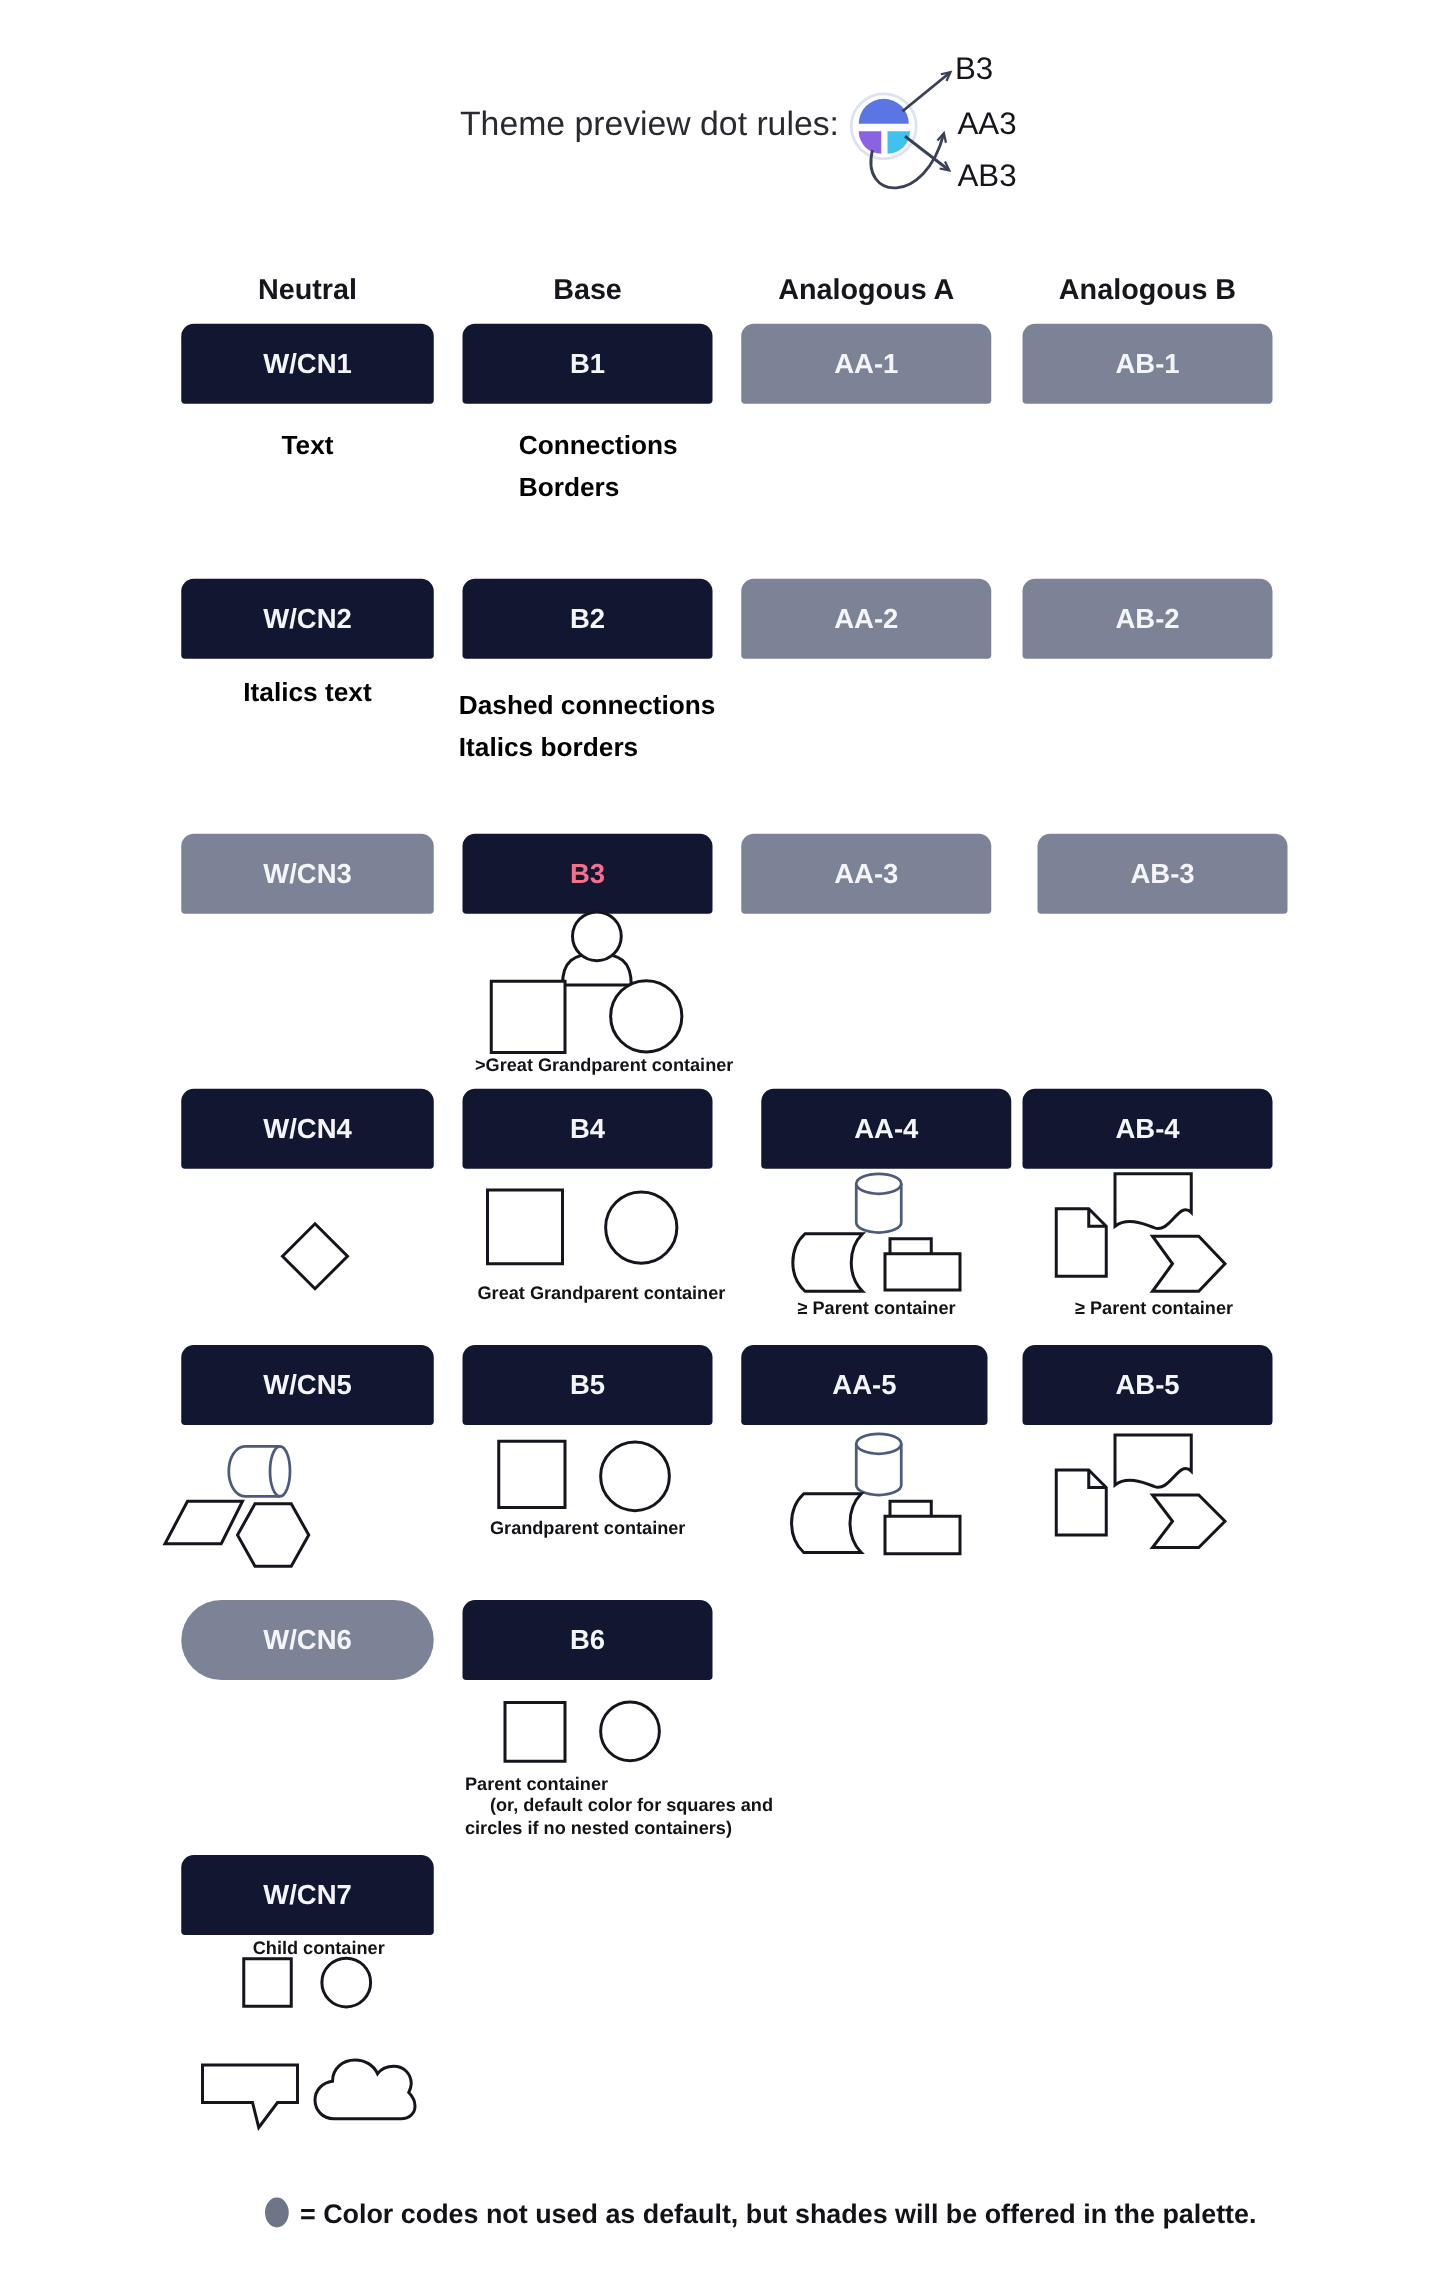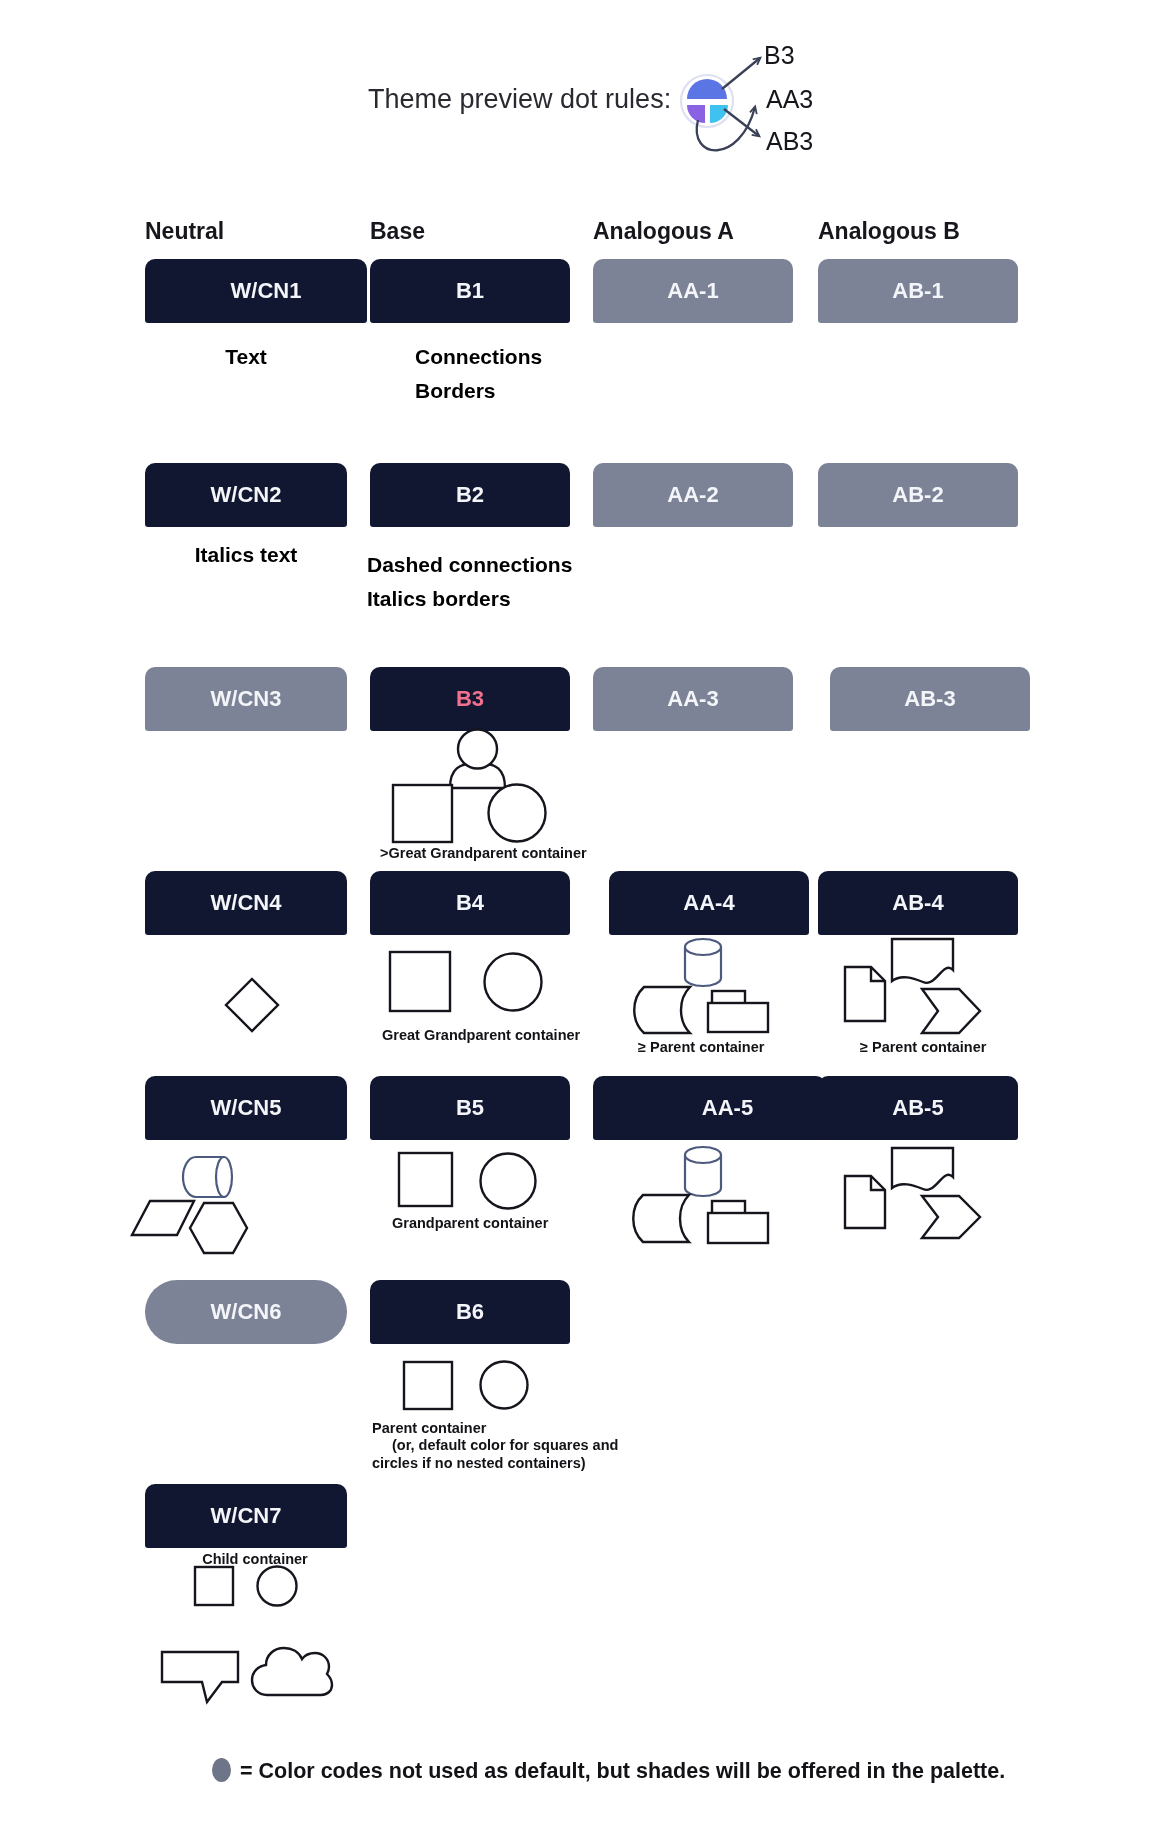--- a/index.html
+++ b/index.html
@@ -2,21 +2,21 @@
 <html><head>
 <meta charset="utf-8">
 <style>
   html,body{margin:0;padding:0;background:#ffffff;}
   body{font-family:"Liberation Sans","DejaVu Sans",sans-serif;}
   #canvas{position:relative;width:1164px;height:1822px;background:#ffffff;overflow:hidden;}
 
   .title{position:absolute;font-size:27px;font-weight:500;color:#2a2930;}
   .dot-label{position:absolute;font-size:25px;font-weight:400;color:#15151b;}
 
-  .hdr{position:absolute;width:202px;text-align:left;font-size:23px;font-weight:700;color:#16161d;}
+  .hdr{position:absolute;width:202px;text-align:center;font-size:23px;font-weight:700;color:#16161d;}
 
   .swatch{position:absolute;width:202px;height:64px;border-radius:10px 10px 3px 3px;
           display:flex;align-items:center;justify-content:center;
           font-size:22px;font-weight:700;color:#f3f5f9;}
   .swatch.dark{background:#111631;}
   .swatch.gray{background:#7d8396;}
   .swatch.pink{color:#f4708f;}
 
   .note-lg{position:absolute;font-size:21px;font-weight:700;color:#000000;line-height:34px;}
   .note-sm{position:absolute;font-size:14.5px;font-weight:700;color:#121217;line-height:17.5px;white-space:nowrap;}
@@ -53,21 +53,21 @@
   </svg>
   <div class="dot-label" style="left:764px;top:41px;">B3</div>
   <div class="dot-label" style="left:766px;top:85px;">AA3</div>
   <div class="dot-label" style="left:766px;top:127px;">AB3</div>
 
   <div class="hdr" style="left:145px;top:218px;">Neutral</div>
   <div class="hdr" style="left:370px;top:218px;width:200px;">Base</div>
   <div class="hdr" style="left:593px;top:218px;width:200px;">Analogous A</div>
   <div class="hdr" style="left:818px;top:218px;width:200px;">Analogous B</div>
 
-  <div class="swatch dark" style="left:145px;top:259px;padding-left:20px;">W/CN1</div>
+  <div class="swatch dark" style="left:145px;top:259px;">W/CN1</div>
   <div class="swatch dark" style="left:370px;top:259px;width:200px;">B1</div>
   <div class="swatch gray" style="left:593px;top:259px;width:200px;">AA-1</div>
   <div class="swatch gray" style="left:818px;top:259px;width:200px;">AB-1</div>
 
   <div class="note-lg center" style="left:145px;top:340px;width:202px;">Text</div>
   <div class="note-lg" style="left:415px;top:340px;">Connections</div>
   <div class="note-lg" style="left:415px;top:374px;">Borders</div>
 
   <div class="swatch dark" style="left:145px;top:463px;">W/CN2</div>
   <div class="swatch dark" style="left:370px;top:463px;width:200px;">B2</div>
@@ -131,21 +131,21 @@
     <path class="ink" d="M 4 3 H 30 L 44 17 V 57 H 4 Z"></path>
     <path class="lineonly" d="M 30 3 V 17 H 44"></path>
   </svg>
   <svg class="shape-svg" style="left:919px;top:986px;" width="65" height="50" viewBox="0 0 65 50">
     <polygon class="ink" points="3,3 40,3 61,25 40,47 3,47 19,25"></polygon>
   </svg>
   <div class="note-sm" style="left:860px;top:1039px;">≥ Parent container</div>
 
   <div class="swatch dark" style="left:145px;top:1076px;">W/CN5</div>
   <div class="swatch dark" style="left:370px;top:1076px;width:200px;">B5</div>
-  <div class="swatch dark" style="left:593px;top:1076px;width:197px;padding-left:36px;">AA-5</div>
+  <div class="swatch dark" style="left:593px;top:1076px;width:197px;">AA-5</div>
   <div class="swatch dark" style="left:818px;top:1076px;width:200px;">AB-5</div>
 
   <svg class="shape-svg" style="left:179px;top:1154px;" width="56" height="46" viewBox="0 0 56 46">
     <path class="steel" d="M 45 3 H 17 A 13 20 0 0 0 17 43 H 45"></path>
     <ellipse class="steel" cx="45" cy="23" rx="8" ry="20"></ellipse>
   </svg>
   <svg class="shape-svg" style="left:129px;top:1198px;" width="68" height="40" viewBox="0 0 68 40">
     <polygon class="ink" points="21,3 65,3 48,37 3,37"></polygon>
   </svg>
   <svg class="shape-svg" style="left:186px;top:1199px;" width="66" height="58" viewBox="0 0 66 58">

